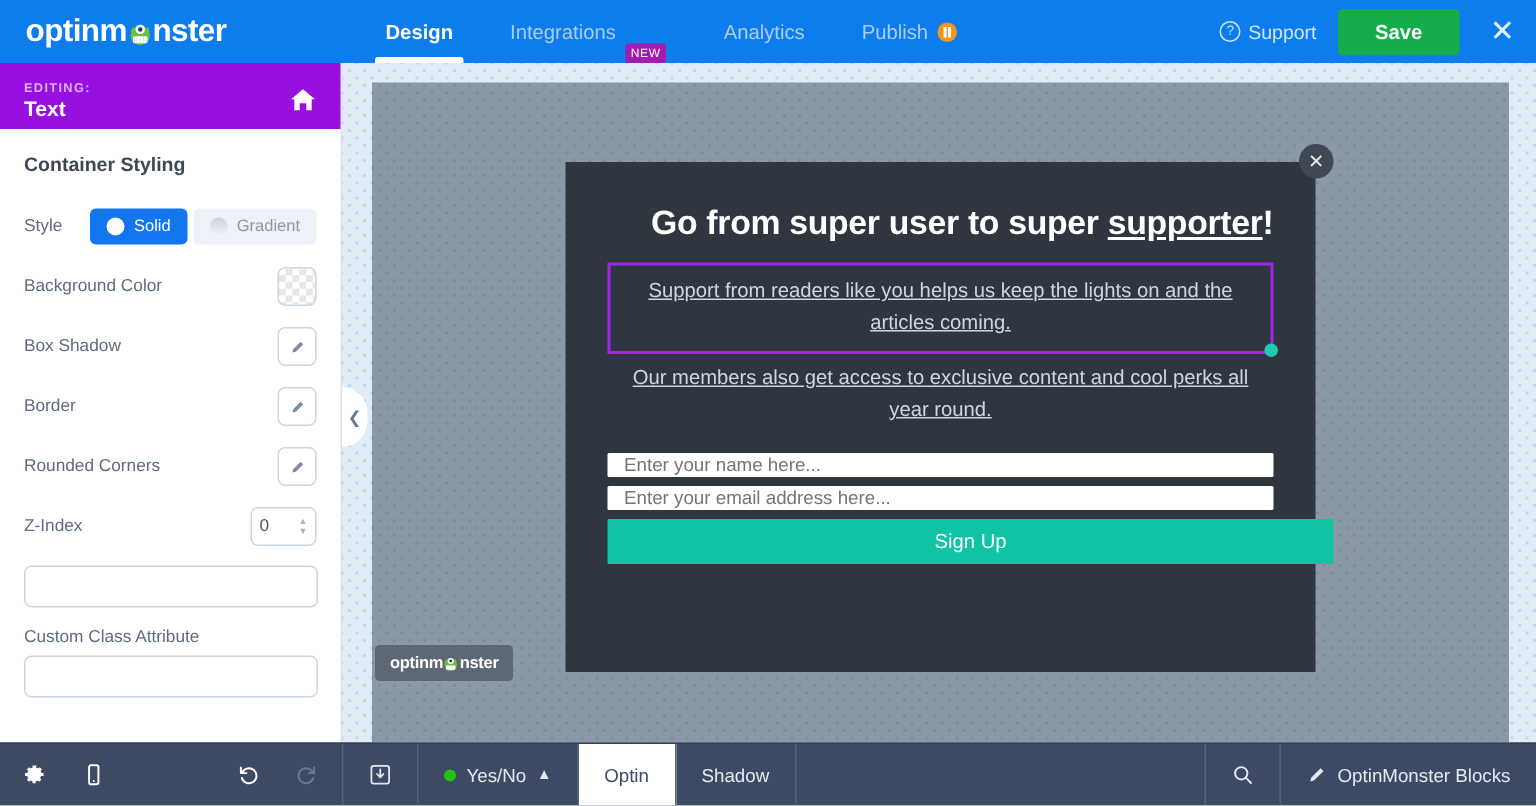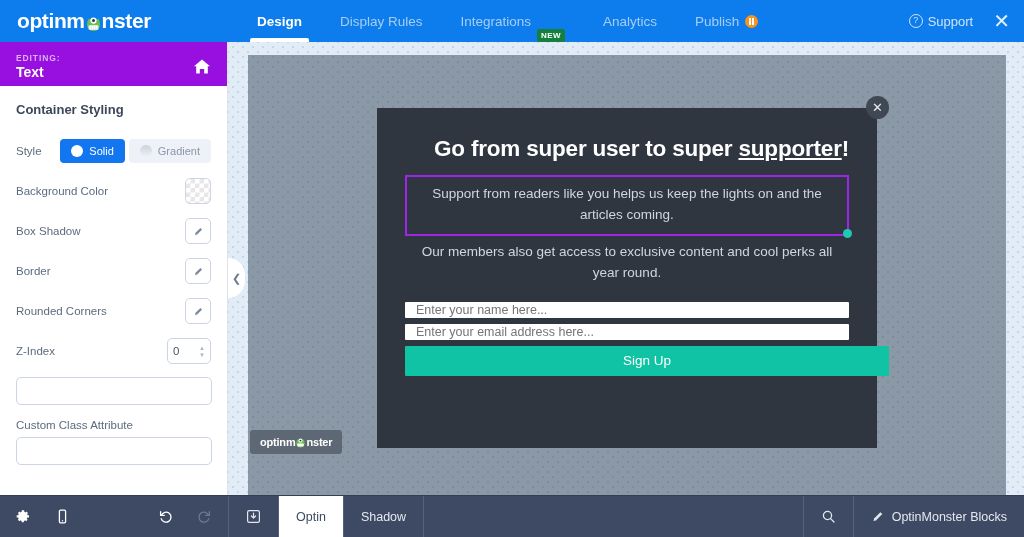--- a/index.html
+++ b/index.html
@@ -33,21 +33,21 @@
     display: flex; align-items: center; padding: 0 19px;
     font-size: 13.5px; color: #a8cdf5; position: relative; cursor: pointer;
     white-space: nowrap;
   }
   .nav-item.active { color: #ffffff; font-weight: bold; }
   .nav-item.active::after {
     content: ""; position: absolute; left: 12px; right: 12px; bottom: 0;
     height: 4px; background: #ffffff; border-radius: 2px 2px 0 0;
   }
   .badge-new {
-    background: #15803d; color: #fff; font-size: 8px; font-weight: bold;
+    background: #a21caf; color: #fff; font-size: 8px; font-weight: normal;
     padding: 2px 4px; border-radius: 2px; margin-left: 6px; letter-spacing: .4px; margin-top: 28px;
   }
   .badge-dot {
     display: inline-block; width: 13px; height: 13px; border-radius: 50%;
     background: #f7941e; margin-left: 6px; position: relative;
   }
   .badge-dot::before, .badge-dot::after{
     content:""; position:absolute; top:3px; width:2px; height:7px; background:#fff;
   }
   .badge-dot::before{ left:4px; }
@@ -171,21 +171,21 @@
   .popup-h1 u { text-decoration: underline; }
   .sel-box {
     border: 2px solid #9e26e8; position: relative; padding: 7px 12px 8px 12px;
     margin: 0 0 5px 0;
   }
   .sel-handle {
     position: absolute; right: -4.5px; bottom: -4.5px; width: 9px; height: 9px;
     border-radius: 50%; background: #1ecab0; cursor: nwse-resize;
   }
   .popup-p {
-    font-size: 13.5px; color: #cfd6df; text-align: center; line-height: 1.55;
+    font-size: 13.5px; color: #cfd6df; text-align: center; line-height: 1.55; text-decoration: underline;
   }
   .popup-p2 { margin: 6px 4px 18px 4px; }
   .opt-input {
     display: block; width: 444px; height: 16px; background: #fff;
     border: none; border-radius: 1px; margin: 0 auto 6px auto;
     font-size: 12.5px; color: #8d97a5; padding: 0 11px;
     font-family: "Liberation Sans", sans-serif;
   }
   .opt-submit {
     display: block; width: 484px; height: 30px; margin: 6px auto 0 auto;
@@ -243,40 +243,38 @@
         </span>
         <span>nster</span>
       </div>
     </div>
 
     <div class="nav">
       <div class="nav-item active">
         <span>Design</span>
       </div>
       <div class="nav-item">
-        <span>Display Rules</span>
-      </div>
-      <div class="nav-item">
         <span>Integrations</span>
         <span class="badge-new">NEW</span>
       </div>
       <div class="nav-item">
         <span>Analytics</span>
       </div>
       <div class="nav-item">
         <span>Publish</span>
         <span class="badge-dot"></span>
       </div>
     </div>
 
     <div class="top-right">
       <div class="support">
         <span class="support-ico">?</span>
         <span>Support</span>
       </div>
+      <div class="save-btn">Save</div>
       <div class="close-x">✕</div>
     </div>
   </div>
 
   <div class="sidebar">
 
     <div class="editing-bar">
       <div>
         <div class="editing-label">EDITING:</div>
         <div class="editing-value">Text</div>
@@ -426,20 +424,25 @@
     </div>
     <div class="bb-sep"></div>
 
     <div class="bb-btn">
       <svg width="15" height="15" viewBox="0 0 15 15">
         <rect x="1.6" y="1.6" width="11.8" height="11.8" rx="1.6" fill="none" stroke="currentColor" stroke-width="1.2"></rect>
         <path d="M7.5 4 V9 M5.4 7 L7.5 9.2 L9.6 7" fill="none" stroke="currentColor" stroke-width="1.2" stroke-linecap="round" stroke-linejoin="round"></path>
       </svg>
     </div>
 
+    <div class="bb-btn">
+      <span class="bb-green-dot"></span>
+      <span>Yes/No</span>
+      <span style="font-size:10px;">▲</span>
+    </div>
 
     <div class="bb-btn active">
       <span>Optin</span>
     </div>
 
     <div class="bb-btn">
       <span>Shadow</span>
     </div>
 
     <div class="bb-spacer"></div>

